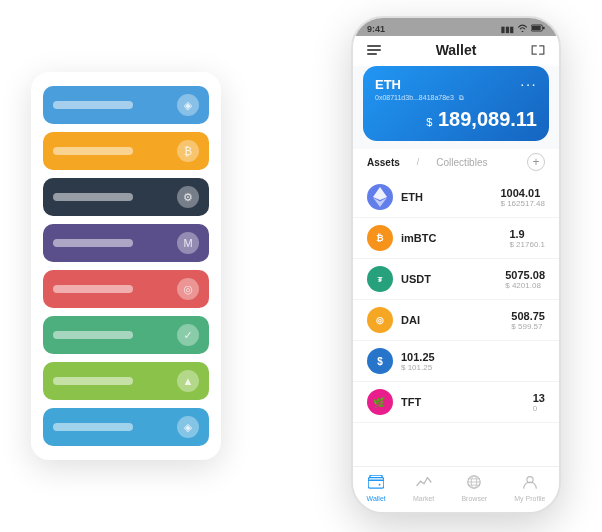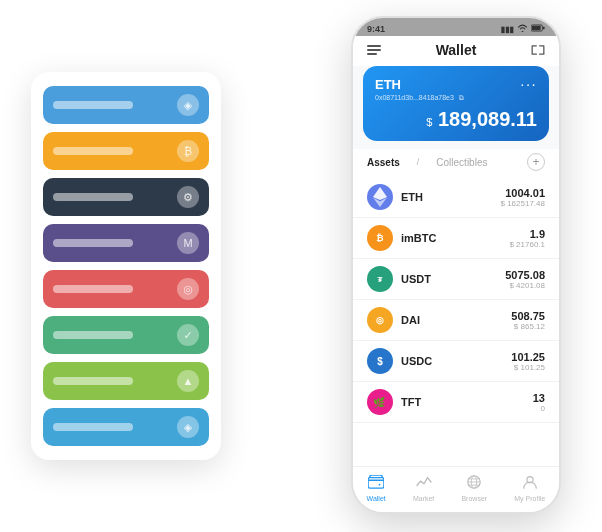--- a/index.html
+++ b/index.html
@@ -260,21 +260,21 @@
     }
 
     .asset-name {
       font-size: 11px;
       font-weight: 600;
       color: #222;
       flex: 1;
     }
 
     .asset-amounts {
-      text-align: right;
+      text-align: left;
     }
 
     .asset-amount {
       font-size: 11px;
       font-weight: 600;
       color: #222;
     }
 
     .asset-usd {
       font-size: 8px;
@@ -458,27 +458,26 @@
           <div class="asset-amount">5075.08</div>
           <div class="asset-usd">$ 4201.08</div>
         </div>
       </div>
 
       <div class="asset-row">
         <div class="asset-icon dai-coin">◎</div>
         <span class="asset-name">DAI</span>
         <div class="asset-amounts">
           <div class="asset-amount">508.75</div>
-          <div class="asset-usd">$ 865.12</div>
+          <div class="asset-usd">$ 599.57</div>
         </div>
       </div>
 
       <div class="asset-row">
         <div class="asset-icon usdc-coin" style="font-size:10px;font-weight:700;">$</div>
-        <span class="asset-name">USDC</span>
         <div class="asset-amounts">
           <div class="asset-amount">101.25</div>
           <div class="asset-usd">$ 101.25</div>
         </div>
       </div>
 
       <div class="asset-row">
         <div class="asset-icon tft-coin" style="font-size:10px;">🌿</div>
         <span class="asset-name">TFT</span>
         <div class="asset-amounts">

